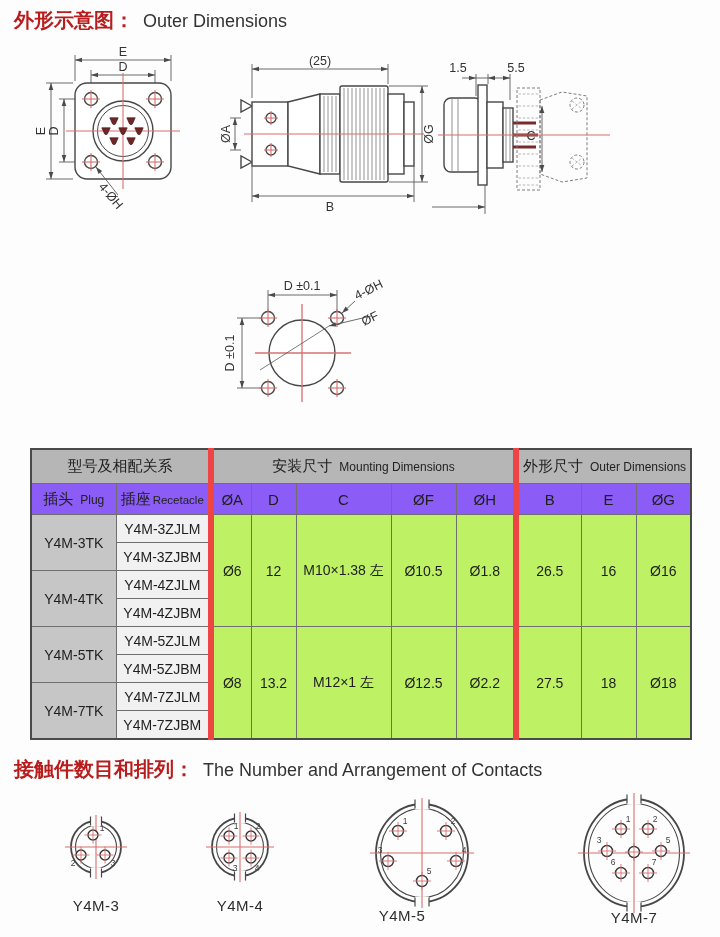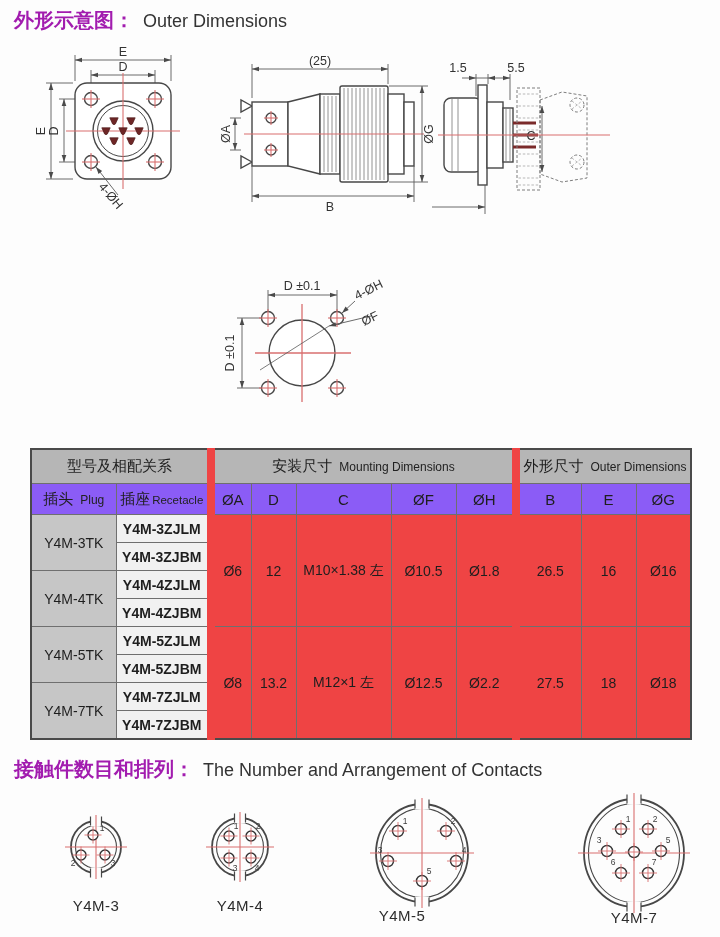--- a/index.html
+++ b/index.html
@@ -1,19 +1,19 @@
 <!DOCTYPE html>
 <html><head>
 <meta charset="utf-8">
 <style>
   html,body{margin:0;padding:0;background:#ffffff;}
   .page{position:relative;width:720px;height:937px;background:#fdfdfd;
         font-family:"Liberation Sans","DejaVu Sans",sans-serif;color:#2f2f2f;overflow:hidden;}
   .title{position:absolute;display:flex;align-items:baseline;gap:9px;white-space:nowrap;}
-  .title .zh{font-weight:700;color:#a21caf;}
+  .title .zh{font-weight:700;color:#b91c1c;}
   .title .en{font-weight:400;color:#333;}
   .t1{left:14px;top:7px}  .t1 .zh{font-size:20px}  .t1 .en{font-size:18px}
   .t2{left:76px;top:242px} .t2 .zh{font-size:15px} .t2 .en{font-size:15px}
   .t3{left:14px;top:756px} .t3 .zh{font-size:20px} .t3 .en{font-size:18px}
   svg{position:absolute;overflow:visible;}
   svg text{font-family:"Liberation Sans","DejaVu Sans",sans-serif;}
   .dl{font-size:12.5px;fill:#333;}
   .outline{fill:#ffffff;stroke:#474747;stroke-width:1.4;}
   .thin{stroke:#5a5a5a;stroke-width:0.9;fill:none;}
   .red{stroke:#d96f6f;stroke-width:1.1;fill:none;}
@@ -25,23 +25,23 @@
         table-layout:fixed;font-size:14px;color:#1e1e1e;border:2px solid #4a4a4a;}
   .spec th,.spec td{border:1px solid #6f6f6f;text-align:center;vertical-align:middle;
         padding:0;font-weight:400;}
   .spec tr.h1 th{background:#b6b6b6;height:33px;}
   .spec tr.h2 th{background:#8b5cf6;height:30px;font-size:15px;}
   .spec .zh{font-size:15px;}
   .spec .en{font-size:12px;margin-left:7px;color:#222;}
   .spec .en2{font-size:11.5px;margin-left:2px;color:#222;}
   .spec td{height:27px;}
   .spec td.plug{background:#c6c6c6;}
-  .spec td.rec{background:#f1f1f1;font-weight:bold;}
-  .spec td.val{background:#ef4444;margin-left:23px;}
-  .spec .gl{border-left:8px solid #ef4444;}
+  .spec td.rec{background:#f1f1f1;}
+  .spec td.val{background:#bef264;margin-left:23px;}
+  .spec .gl{border-left:6px solid #ef4444;}
   .cd{position:absolute;}
   .cap{position:absolute;width:120px;text-align:center;font-size:15px;color:#2d2d2d;
        letter-spacing:0.5px;}
 </style>
 </head>
 <body>
 
 <div class="page">
 
   <div class="title t1">

